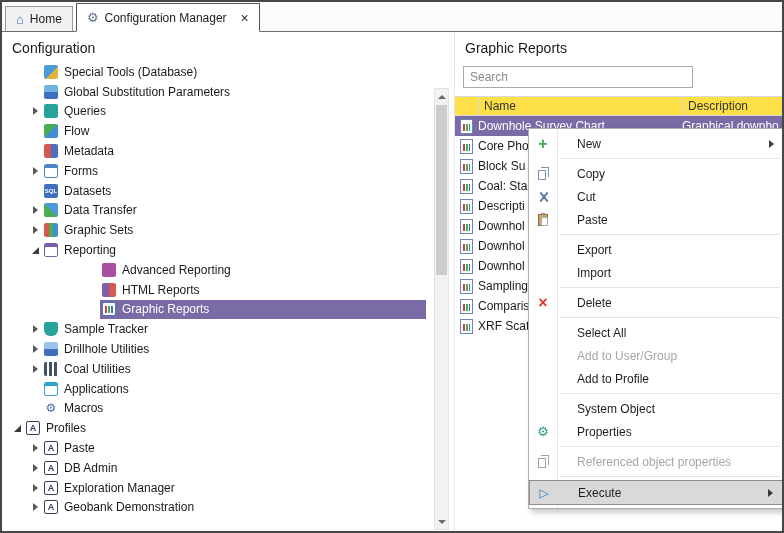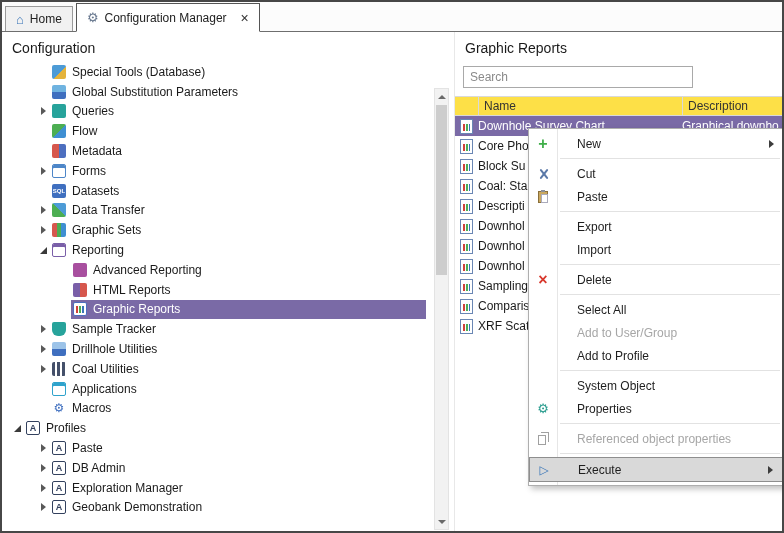--- a/index.html
+++ b/index.html
@@ -16,21 +16,21 @@
 
   
   .main{display:flex;height:501px}
   .left{width:452px;position:relative;flex:none}
   .right{flex:1;position:relative;border-left:1px solid #e8e8e8}
   .panel-title{font-size:14px;color:#1a1a1a;padding:8px 10px 4px;white-space:nowrap}
 
   
   .tree{font-size:12px;color:#1a1a1a;padding-right:28px;margin-top:2px}
   .trow{display:flex;align-items:center;height:19.8px;cursor:default}
-  .lvl1{padding-left:8px}.lvl2{padding-left:34px}.lvl3{padding-left:55px}
+  .lvl1{padding-left:8px}.lvl2{padding-left:26px}.lvl3{padding-left:84px}
   .exp{width:14px;flex:none;display:flex;justify-content:center;align-items:center}
   .tri-c{width:0;height:0;border-left:5px solid #595959;border-top:4px solid transparent;border-bottom:4px solid transparent}
   .tri-e{width:0;height:0;border-bottom:7px solid #3a3a3a;border-left:7px solid transparent}
   .thl{display:flex;align-items:center;flex:1;height:100%;min-width:0}
   .trow.sel .thl{background:#7a6aa6;color:#fff}
   .tlabel{white-space:nowrap;overflow:hidden;padding-right:4px}
   .ticon{width:14px;height:14px;margin:0 6px 0 2px;flex:none;border-radius:2px;position:relative}
   .ic-tools{background:linear-gradient(135deg,#4d9bd6 55%,#e4b33c 55%)}
   .ic-gsp{background:linear-gradient(180deg,#6fb3e0 50%,#3f6fbf 50%)}
   .ic-queries{background:#27a39b}
@@ -397,20 +397,26 @@
       <span class="mic">
           <span class="g-plus">+</span>
         </span>
       <span class="mlabel">New</span>
       <i class="subarrow"></i>
     </div>
     <div class="msep"></div>
 
     <div class="mitem">
       <span class="mic">
+          <span class="copy-icon"></span>
+        </span>
+      <span class="mlabel">Copy</span>
+    </div>
+    <div class="mitem">
+      <span class="mic">
           <span class="cut-icon"></span>
         </span>
       <span class="mlabel">Cut</span>
     </div>
     <div class="mitem">
       <span class="mic">
           <span class="paste-icon"></span>
         </span>
       <span class="mlabel">Paste</span>
     </div>

